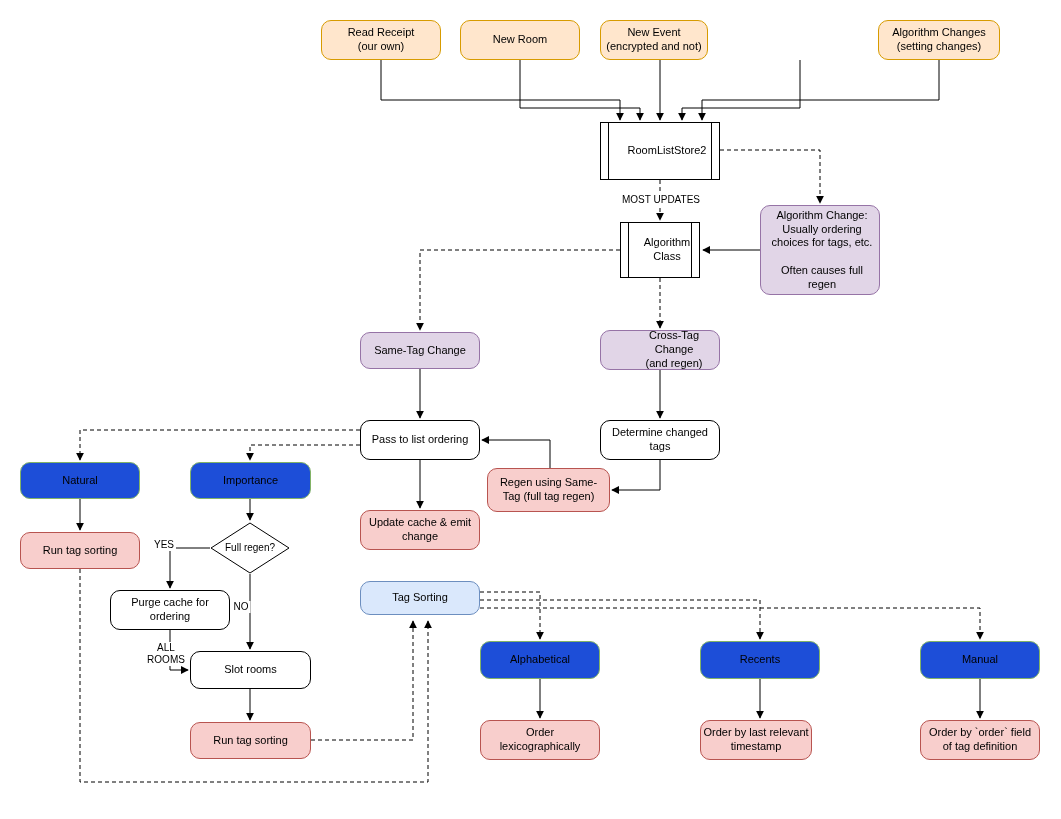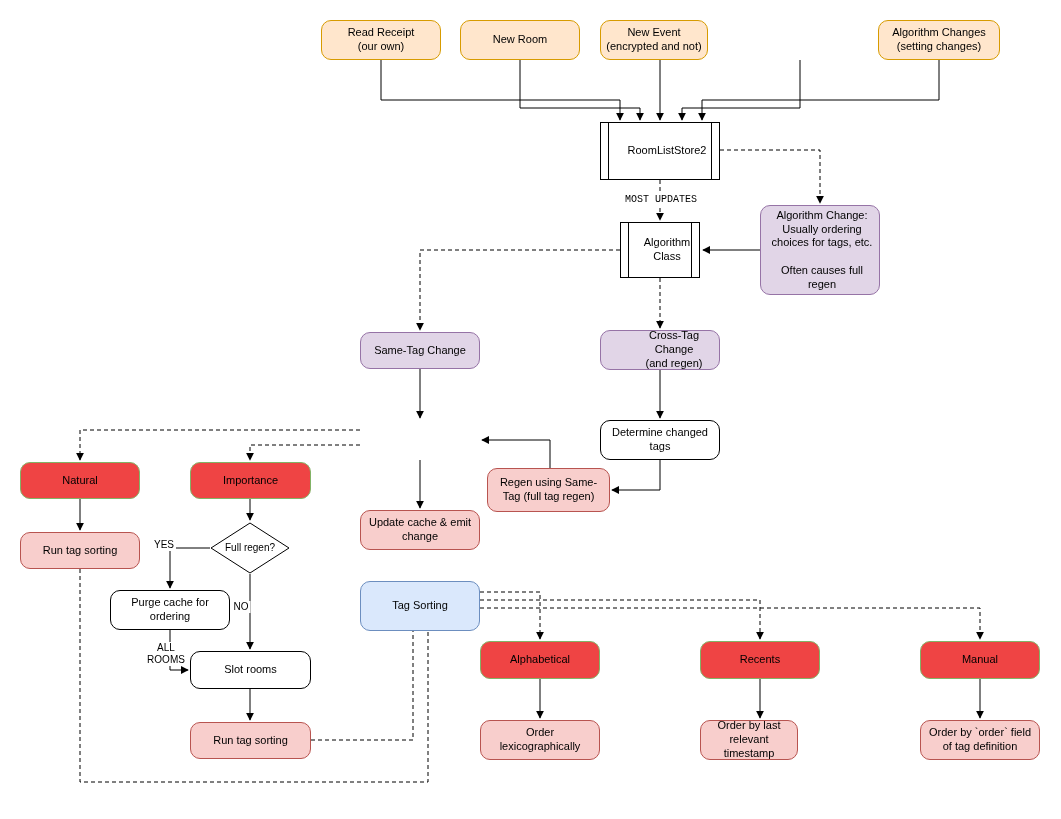--- a/index.html
+++ b/index.html
@@ -10,21 +10,21 @@
   #edges { position:absolute; left:0; top:0; width:1061px; height:819px; }
   .node {
     position:absolute; box-sizing:border-box;
     display:flex; align-items:center; justify-content:center;
     text-align:center; font-size:11px; line-height:1.25;
     white-space:pre-line; padding:2px;
     border:1px solid #000; border-radius:10px; background:#fff; z-index:2;
   }
   .orange { background:#ffe6cc; border-color:#d79b00; }
   .purple { background:#e1d5e7; border-color:#9673a6; }
-  .green  { background:#ef4444; border-color:#82b366; }
+  .green  { background:#1d4ed8; border-color:#82b366; }
   .red    { background:#f8cecc; border-color:#b85450; }
   .blue   { background:#dae8fc; border-color:#6c8ebf; }
   .plain  { background:#ffffff; border-color:#000000; }
   .process { border-radius:0; background:#ffffff; border-color:#000000;padding-left:16px; }
   .process::before, .process::after {
     content:""; position:absolute; top:0; bottom:0; width:1px; background:#000;
   }
   .process::before { left:7px; }
   .process::after  { right:7px; }
   .diamond { border:none; background:transparent; border-radius:0; padding:0; }
@@ -101,20 +101,21 @@
 Usually ordering
 choices for tags, etc.
 
 Often causes full
 regen</div>
 
   <div class="node purple" style="left:360px;top:332px;width:120px;height:37px;">Same-Tag Change</div>
   <div class="node purple" style="left:600px;top:330px;width:120px;height:40px;padding-left:30px;">Cross-Tag Change
 (and regen)</div>
 
+  <div class="node plain" style="left:360px;top:420px;width:120px;height:40px;">Pass to list ordering</div>
   <div class="node plain" style="left:600px;top:420px;width:120px;height:40px;">Determine changed
 tags</div>
   <div class="node red" style="left:487px;top:468px;width:123px;height:44px;">Regen using Same-
 Tag (full tag regen)</div>
   <div class="node red" style="left:360px;top:510px;width:120px;height:40px;">Update cache &amp; emit
 change</div>
 
   <div class="node green" style="left:20px;top:462px;width:120px;height:37px;">Natural</div>
   <div class="node green" style="left:190px;top:462px;width:121px;height:37px;">Importance</div>
   <div class="node red" style="left:20px;top:532px;width:120px;height:37px;">Run tag sorting</div>
@@ -124,30 +125,30 @@
       <polygon points="40,1 79,26 40,51 1,26" fill="#ffffff" stroke="#000000" stroke-width="1"></polygon>
     </svg>
     <span class="dlabel">Full regen?</span>
   </div>
 
   <div class="node plain" style="left:110px;top:590px;width:120px;height:40px;">Purge cache for
 ordering</div>
   <div class="node plain" style="left:190px;top:651px;width:121px;height:38px;">Slot rooms</div>
   <div class="node red" style="left:190px;top:722px;width:121px;height:37px;">Run tag sorting</div>
 
-  <div class="node blue" style="left:360px;top:581px;width:120px;height:50px;">Tag Sorting</div>
+  <div class="node blue" style="left:360px;top:581px;width:120px;height:34px;">Tag Sorting</div>
   <div class="node green" style="left:480px;top:641px;width:120px;height:38px;">Alphabetical</div>
   <div class="node green" style="left:700px;top:641px;width:120px;height:38px;">Recents</div>
   <div class="node green" style="left:920px;top:641px;width:120px;height:38px;">Manual</div>
   <div class="node red" style="left:480px;top:720px;width:120px;height:40px;">Order
 lexicographically</div>
-  <div class="node red" style="left:700px;top:720px;width:98px;height:40px;">Order by last relevant
+  <div class="node red" style="left:700px;top:720px;width:112px;height:40px;">Order by last relevant
 timestamp</div>
   <div class="node red" style="left:920px;top:720px;width:120px;height:40px;">Order by `order` field
 of tag definition</div>
 
-  <div class="edge-label" style="left:661px;top:200px;font-family:Liberation Mono, monospace;">MOST UPDATES</div>
+  <div class="edge-label" style="left:661px;top:200px;">MOST UPDATES</div>
   <div class="edge-label" style="left:164px;top:545px;">YES</div>
   <div class="edge-label" style="left:241px;top:607px;">NO</div>
   <div class="edge-label" style="left:166px;top:654px;">ALL
 ROOMS</div>
 
 </div>
 
 </body></html>

